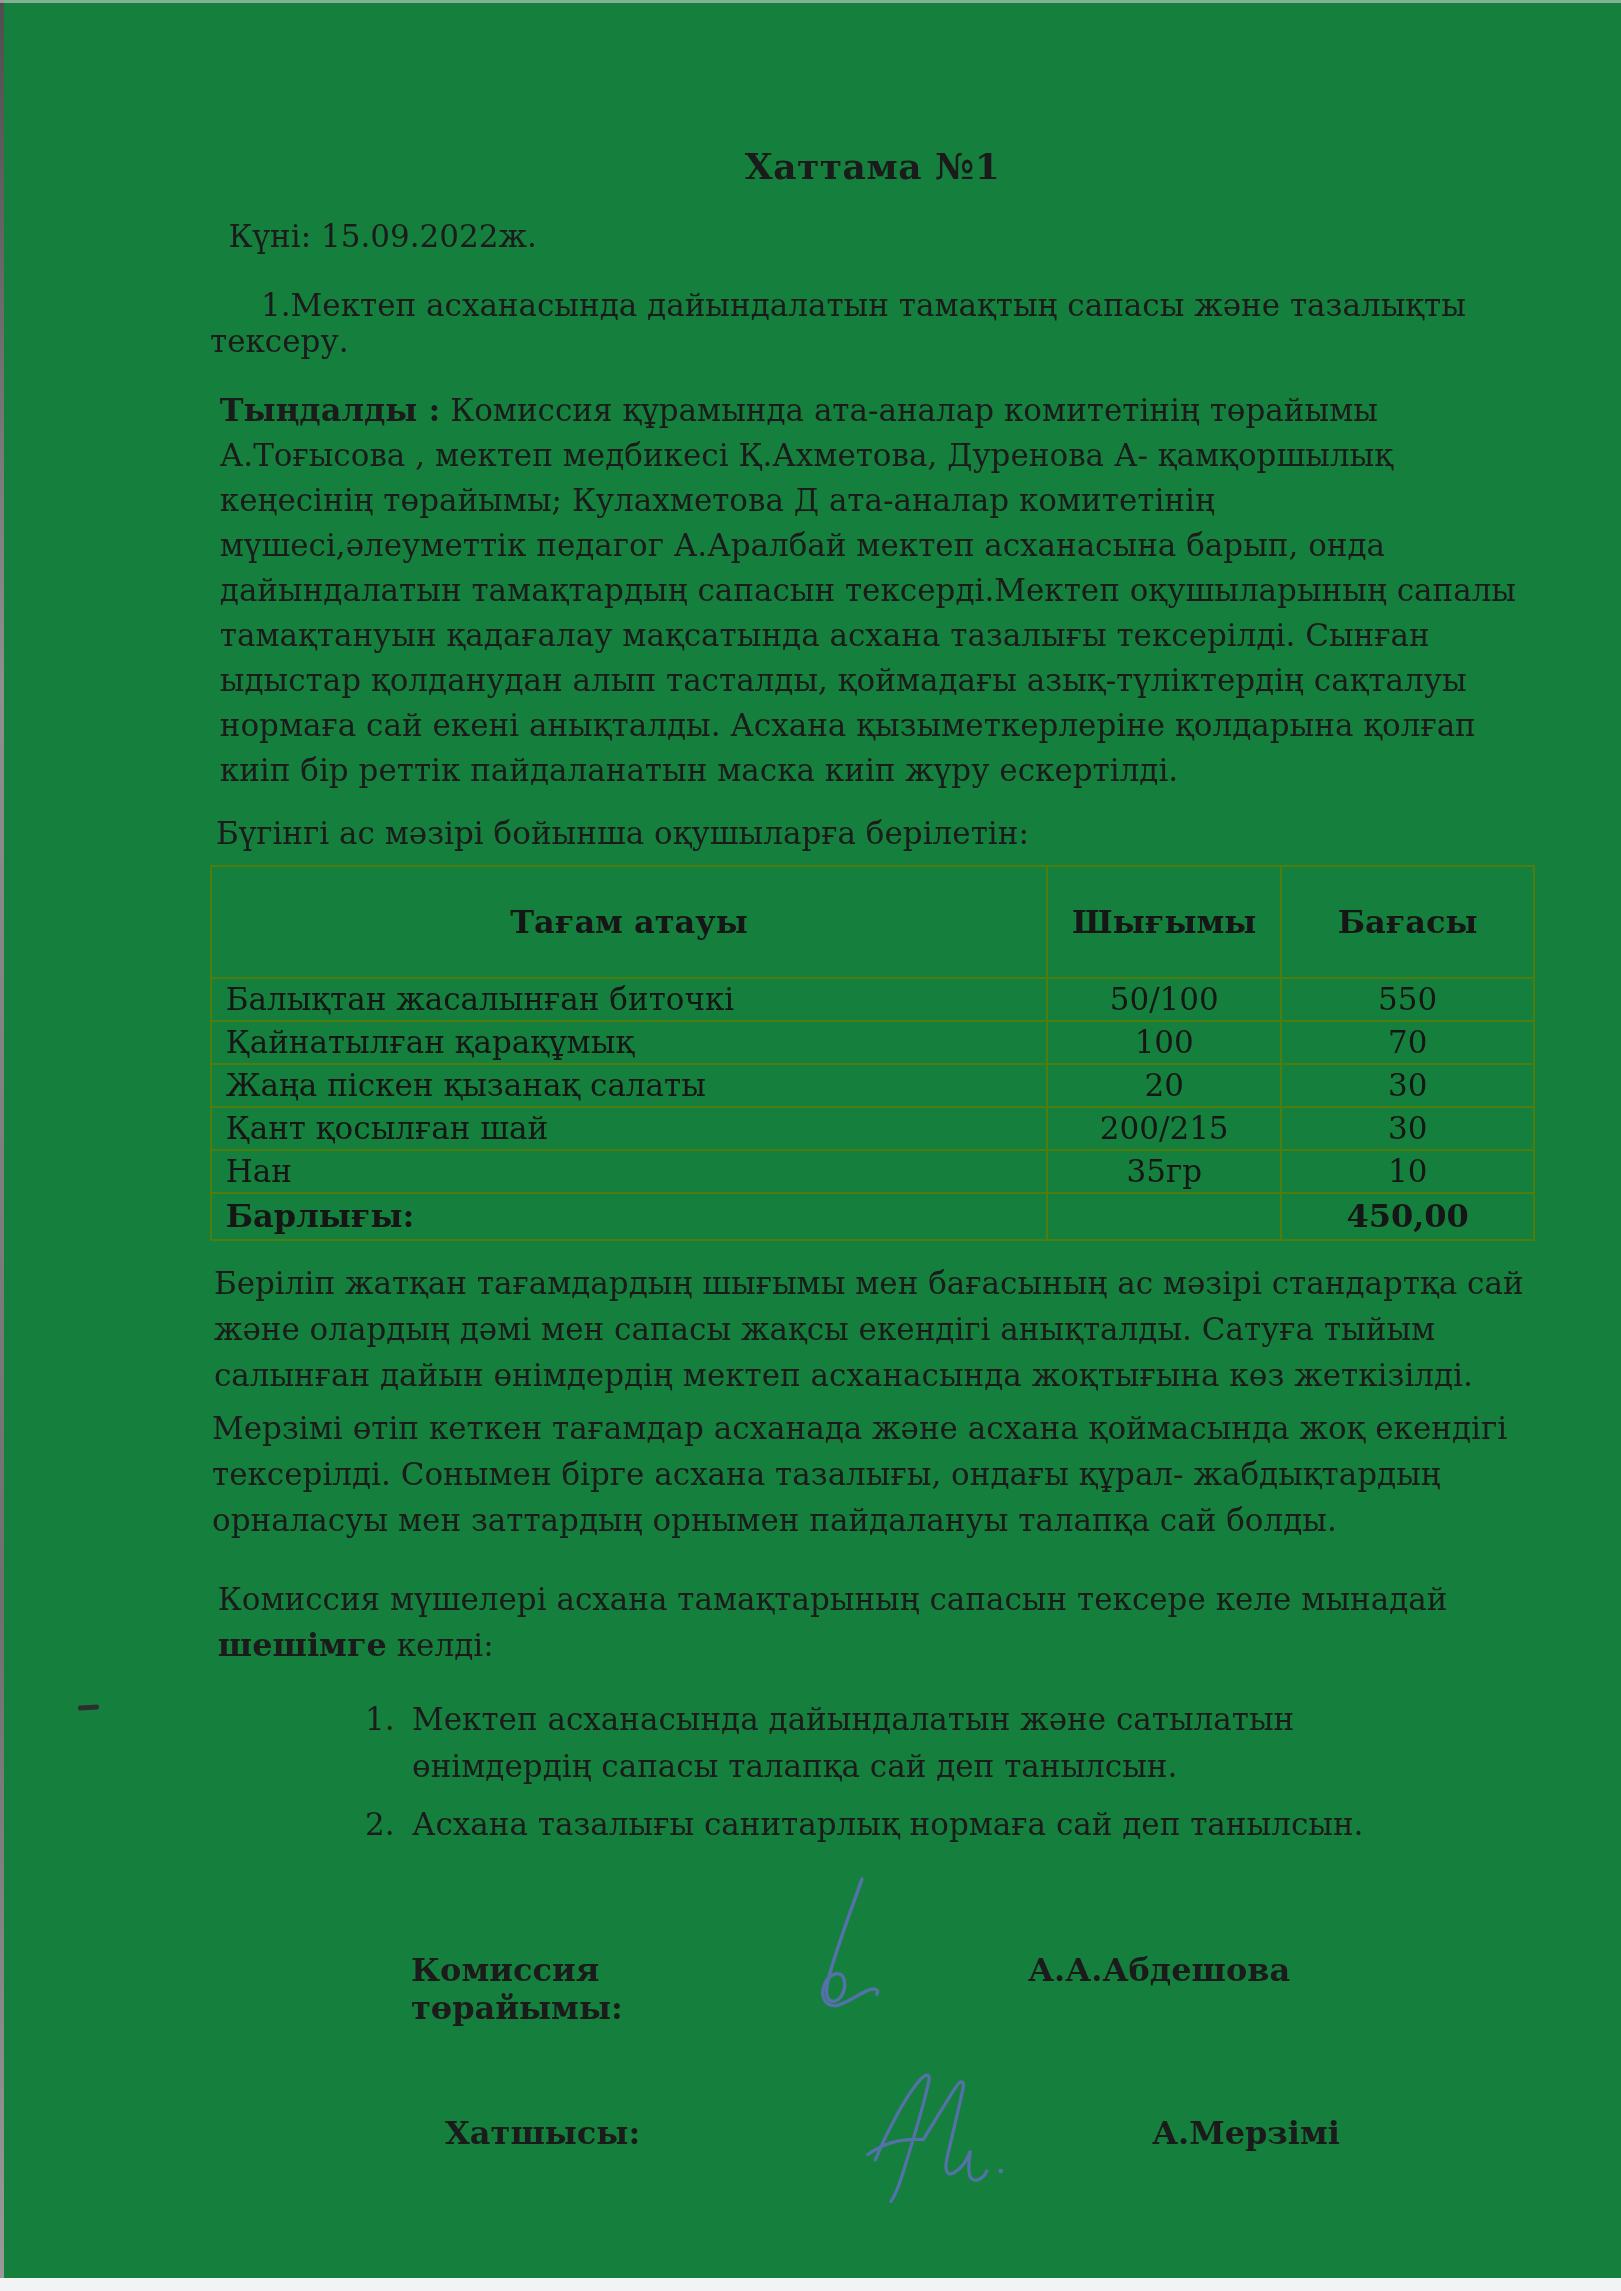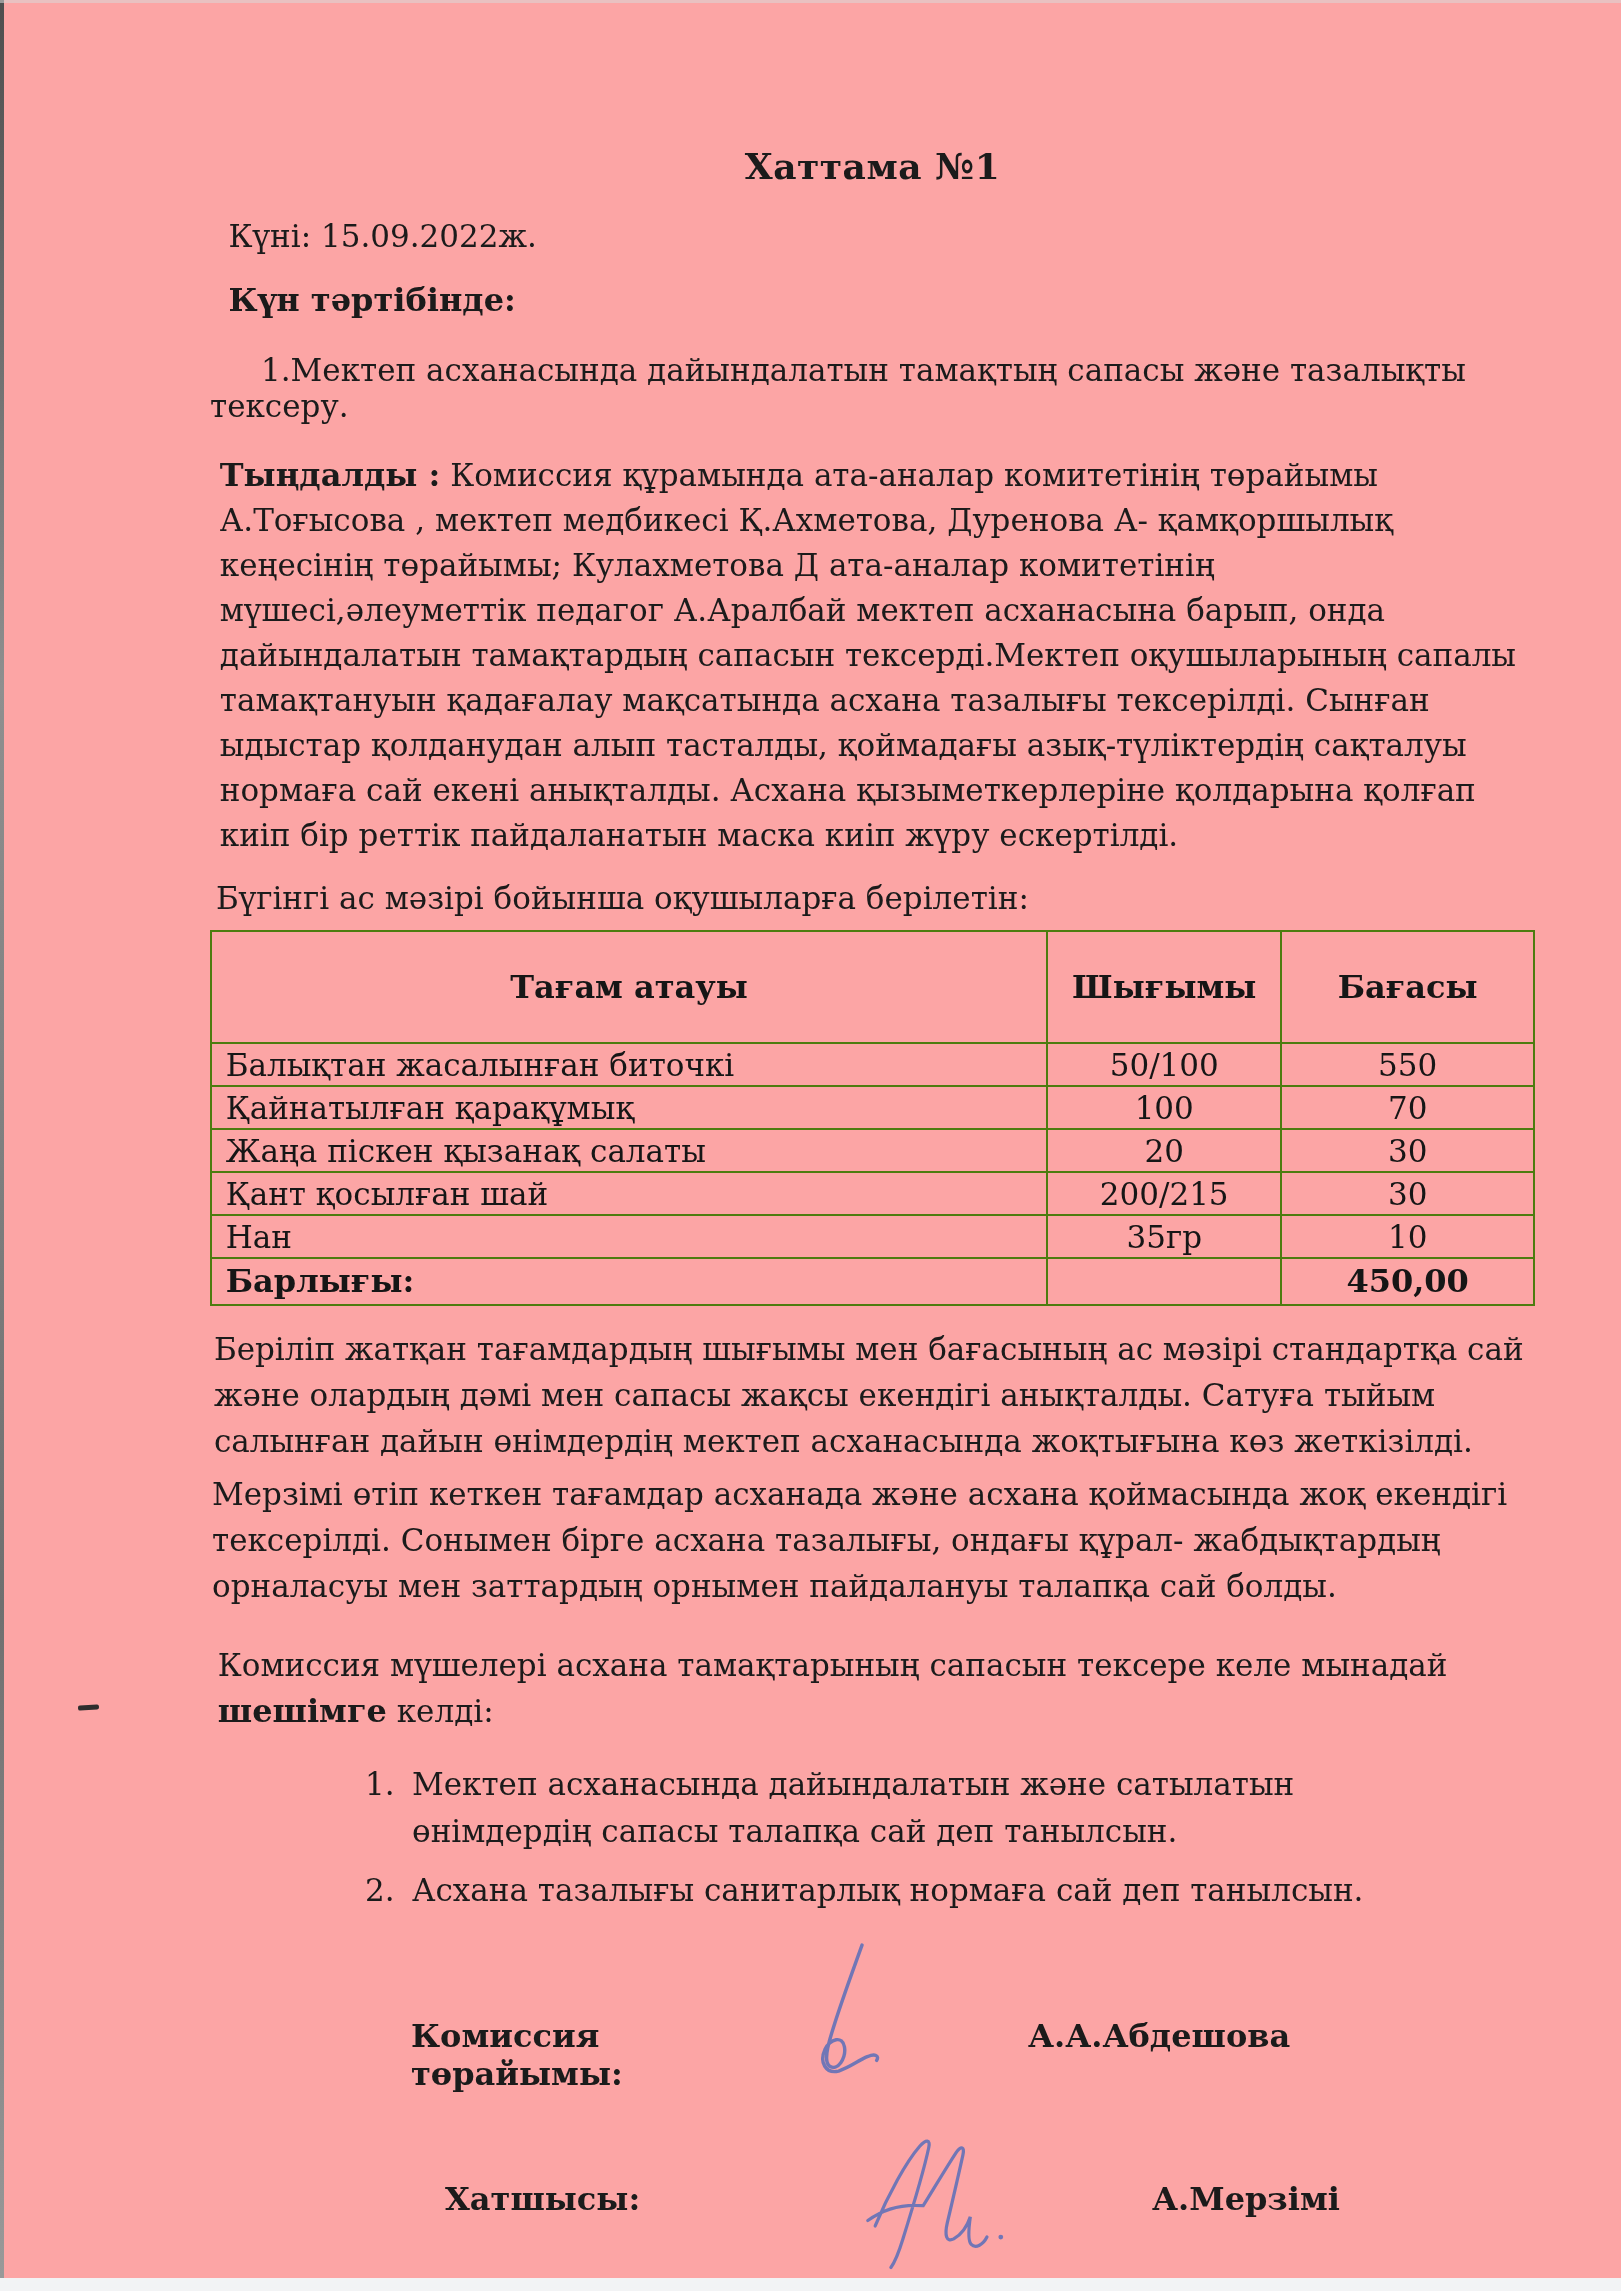--- a/index.html
+++ b/index.html
@@ -1,20 +1,20 @@
 <!DOCTYPE html>
 <html lang="kk"><head>
 <meta charset="utf-8">
 <style>
   html, body { margin: 0; padding: 0; background: #ffffff; }
   .page {
     position: relative;
     width: 1621px;
     height: 2292px;
-    background: #fca5a5;
+    background: #15803d;
     overflow: hidden;
     font-family: "DejaVu Serif", "Liberation Serif", serif;
     color: #1b1b1b;
   }
   
   .edge-left {
     position: absolute; left: 0; top: 0; width: 3.9px; height: 100%;
     background: linear-gradient(#4e4e4e, #8f8f8f 30%, #6f6f6f 70%, #9a9a9a);
   }
   .edge-top {
@@ -105,21 +105,20 @@
   <div class="edge-top"></div>
   <div class="edge-bottom"></div>
   <div class="dash-artifact"></div>
 
   <div class="content">
 
     <div class="title">Хаттама №1</div>
 
     <div class="date-line">Күні: 15.09.2022ж.</div>
 
-    <div class="agenda-heading">Күн тәртібінде:</div>
 
     <div class="agenda-item">1.Мектеп асханасында дайындалатын тамақтың сапасы және тазалықты тексеру.</div>
 
     <div class="heard">
       <b>Тыңдалды :</b>
       <span>Комиссия құрамында ата-аналар комитетінің төрайымы А.Тоғысова , мектеп медбикесі Қ.Ахметова, Дуренова А- қамқоршылық кеңесінің төрайымы; Кулахметова Д ата-аналар комитетінің мүшесі,әлеуметтік педагог А.Аралбай мектеп асханасына барып, онда дайындалатын тамақтардың сапасын тексерді.Мектеп оқушыларының сапалы тамақтануын қадағалау мақсатында асхана тазалығы тексерілді. Сынған ыдыстар қолданудан алып тасталды, қоймадағы азық-түліктердің сақталуы нормаға сай екені анықталды. Асхана қызыметкерлеріне қолдарына қолғап киіп бір реттік пайдаланатын маска киіп жүру ескертілді.</span>
     </div>
 
     <div class="menu-intro">Бүгінгі  ас мәзірі бойынша оқушыларға берілетін:</div>
 

